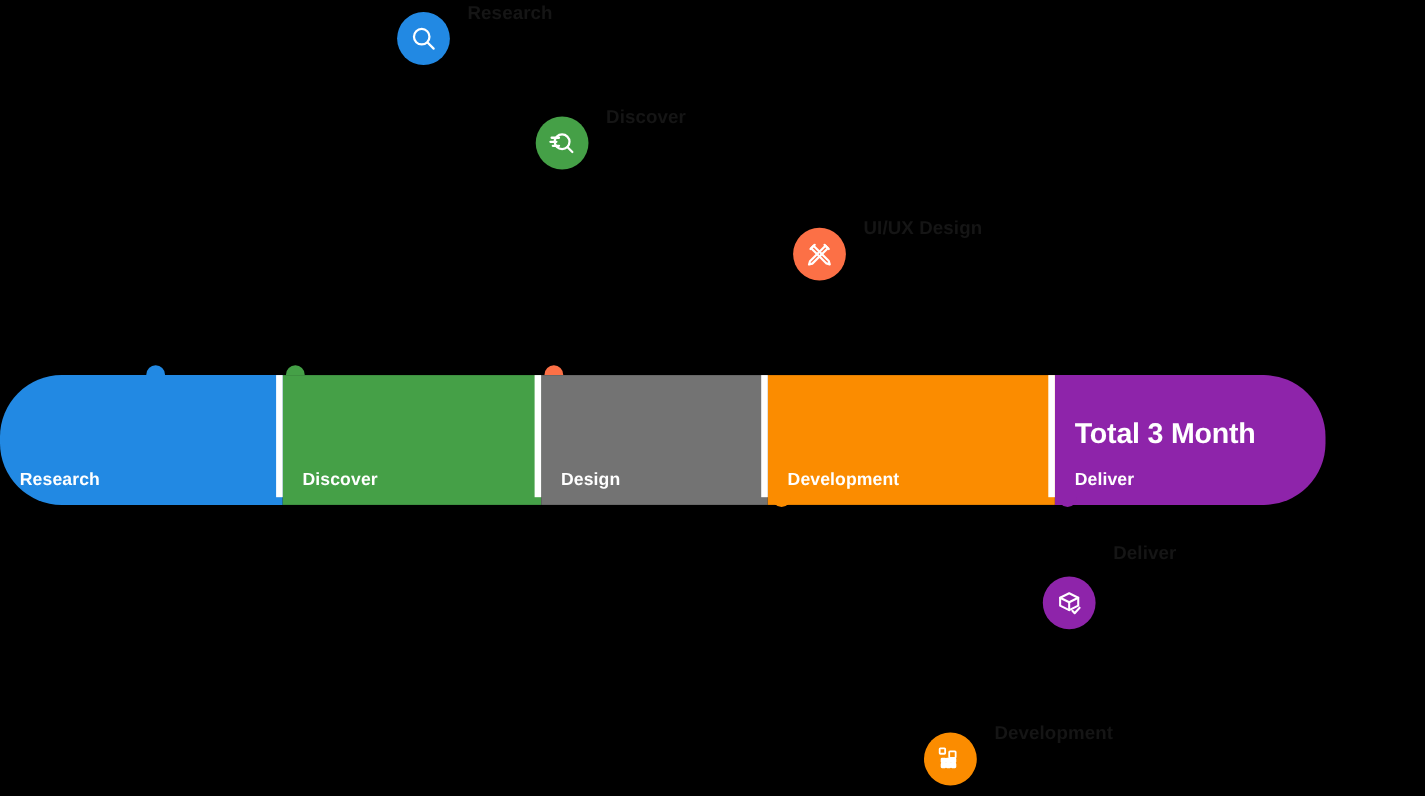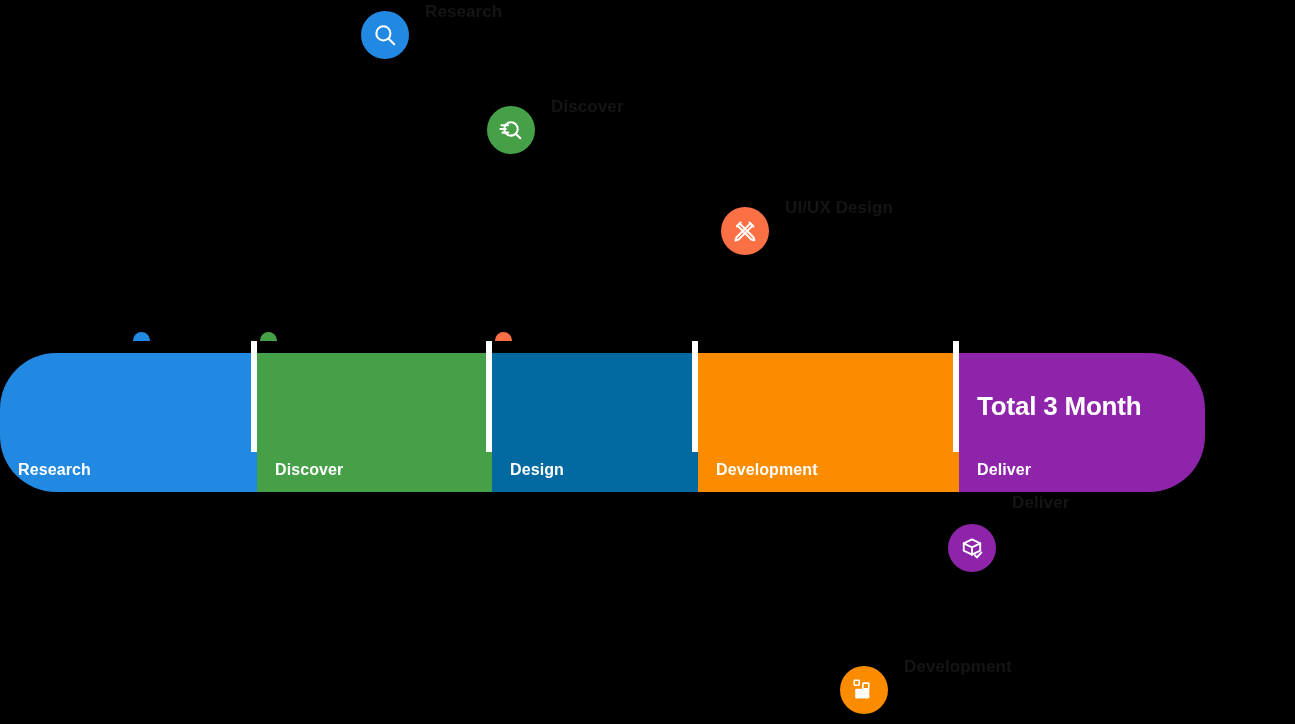--- a/index.html
+++ b/index.html
@@ -54,22 +54,22 @@
   
   #bar {
     position: absolute;
     left: 0;
     top: 341px;
     width: 1205px;
     height: 111px;
   }
   .seg {
     position: absolute;
-    top: 12px;
-    height: 139px;
+    top: 0;
+    height: 118px;
     box-sizing: border-box;
   }
   .seg-title {
     position: absolute;
     left: 18px;
     top: 40px;
     color: #ffffff;
     font-size: 26px;
     font-weight: 700;
     line-height: 1;
@@ -190,21 +190,21 @@
     <div class="seg cap-left" style="left:0px; width:257px; background:#2289E3;">
       <div class="seg-label">Research</div>
     </div>
     <div class="knob up" style="left:133px; background:#2289E3;"></div>
 
     <div class="seg" style="left:257px; width:235px; background:#45A047;">
       <div class="seg-label">Discover</div>
     </div>
     <div class="knob up" style="left:260px; background:#45A047;"></div>
 
-    <div class="seg" style="left:492px; width:206px; background:#0369a1;">
+    <div class="seg" style="left:492px; width:206px; background:#737373;">
       <div class="seg-label">Design</div>
     </div>
     <div class="knob up" style="left:495px; background:#FC7046;"></div>
 
     <div class="seg" style="left:698px; width:261px; background:#FB8C00;">
       <div class="seg-label">Development</div>
     </div>
     <div class="knob down" style="left:702px; background:#FB8C00;"></div>
 
     <div class="seg cap-right" style="left:959px; width:246px; background:#8E24AA;">

